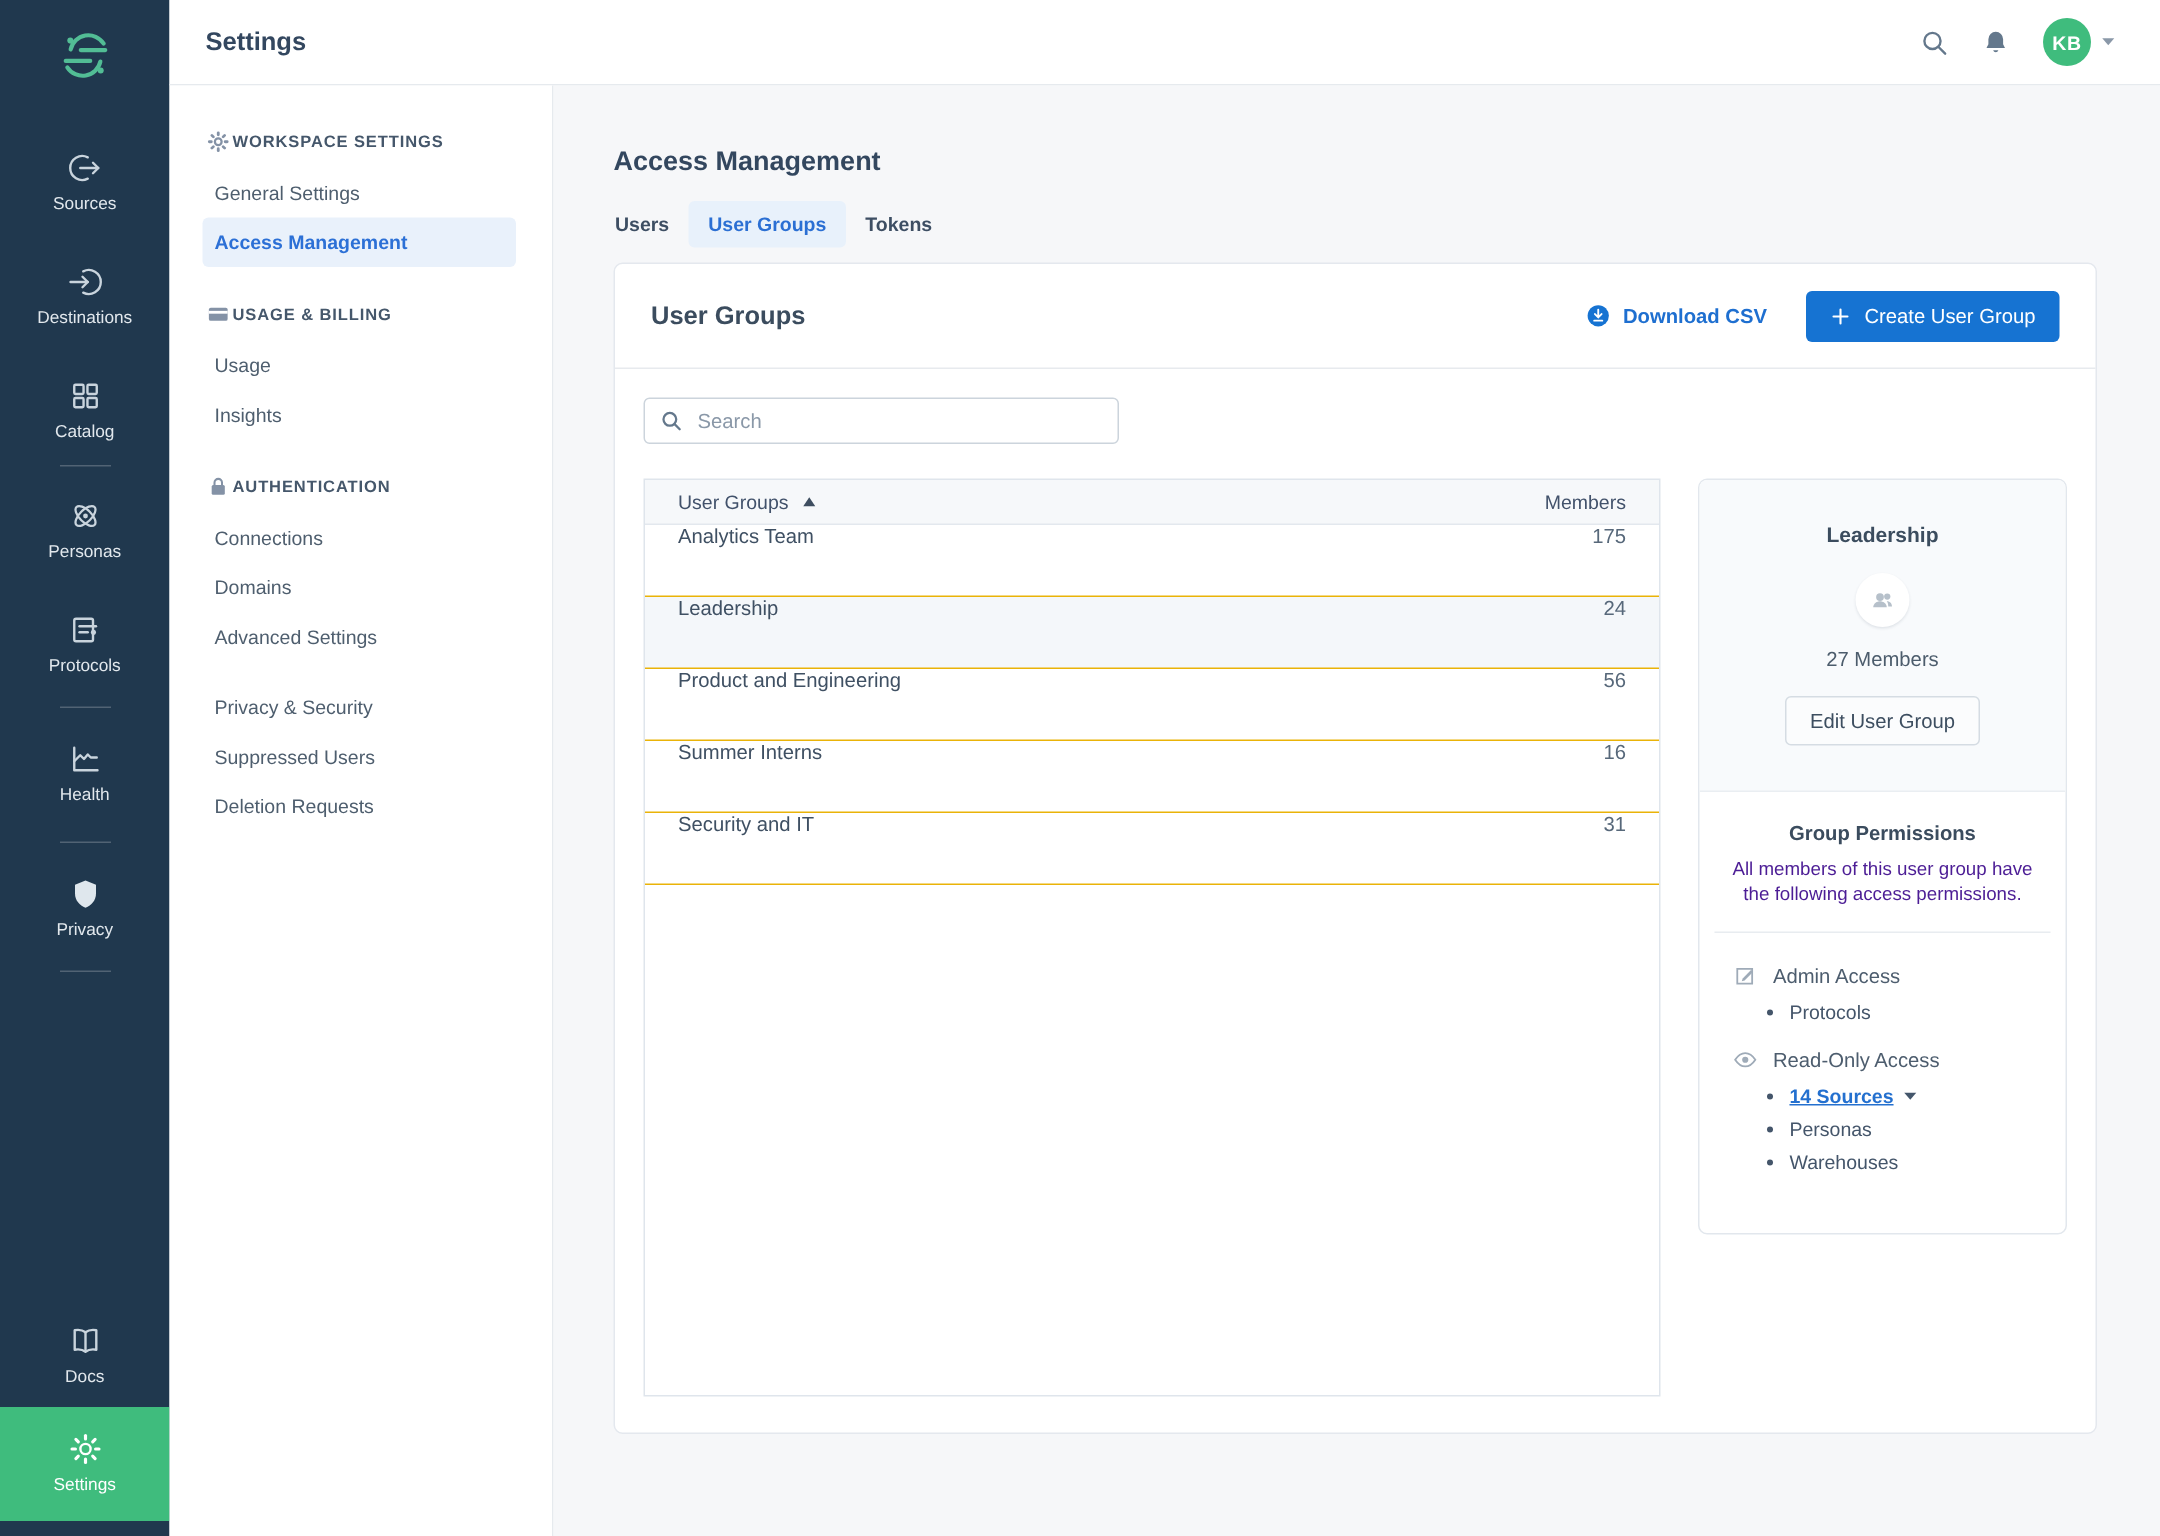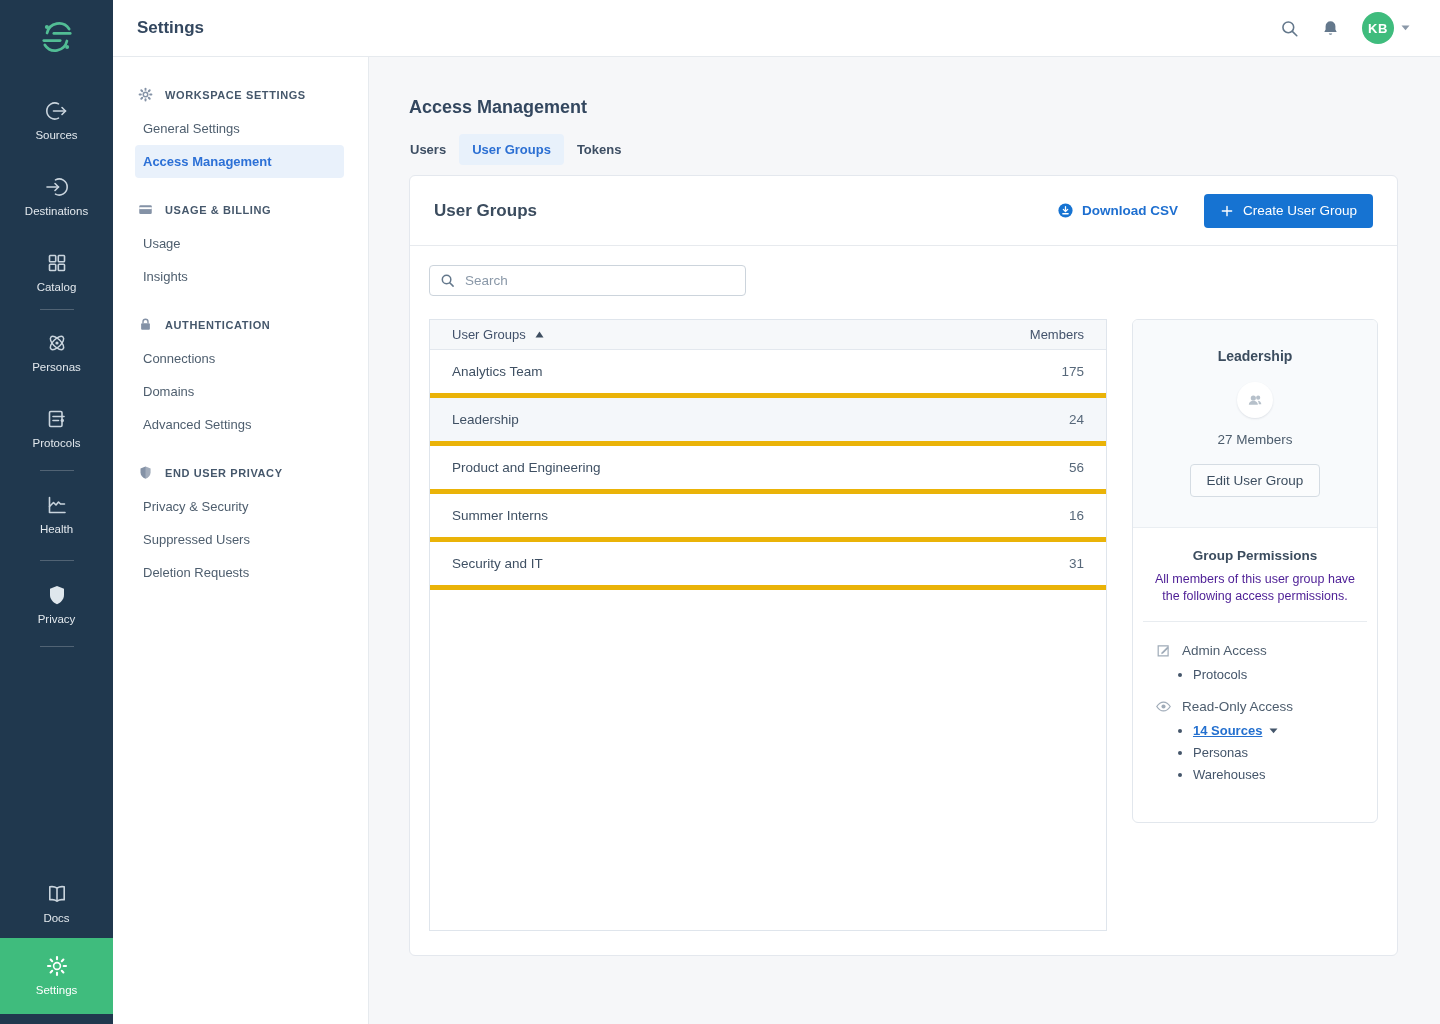--- a/index.html
+++ b/index.html
@@ -26,21 +26,21 @@
   .topbar-right { margin-left:auto; display:flex; align-items:center; gap:22px; }
   .topbar-icon { width:19px; height:19px; color:#64788c; cursor:pointer; display:block; }
   .avatar-wrap { display:flex; align-items:center; gap:7px; cursor:pointer; }
   .avatar { width:32px; height:32px; border-radius:50%; background:#3fbc7d; color:#fff; font-size:13px; font-weight:bold; display:flex; align-items:center; justify-content:center; letter-spacing:.5px; }
 
   .below { flex:1; display:flex; min-height:0; }
 
   
   .snav { width:256px; flex-shrink:0; background:#ffffff; border-right:1px solid #e6eaee; padding-top:20px; }
   .snav-section { margin-bottom:14px; }
-  .snav-header { display:flex; align-items:center; gap:12px; padding:10px 24px 10px 25px; }
+  .snav-header { display:flex; align-items:center; gap:2px; padding:10px 24px 10px 25px; }
   .snav-header-icon { width:15px; height:15px; color:#8492a6; flex-shrink:0; display:block; }
   .snav-header-label { font-size:11px; font-weight:bold; letter-spacing:.6px; color:#45576b; text-transform:uppercase; }
   .snav-item { margin:0 24px 0 22px; padding:9px 8px; border-radius:4px; font-size:13px; color:#4e5e6e; cursor:pointer; }
   .snav-item.active { background:#e9f1fb; color:#2c70d6; font-weight:bold; }
 
   
   .main { flex:1; background:#f6f7f9; padding:40px 42px 0 40px; min-width:0; overflow:hidden; }
   .page-title { margin:0; font-size:18px; font-weight:bold; color:#33475f; }
   .tabs { display:flex; margin:16px 0 10px -12px; }
   .tab { padding:8px 13px; font-size:13px; font-weight:bold; color:#3d4e63; border-radius:4px; cursor:pointer; }
@@ -59,21 +59,21 @@
   .search-input { border:none; outline:none; flex:1; font-size:13.5px; color:#33475f; font-family:"Liberation Sans",sans-serif; background:transparent; }
   .search-input::placeholder { color:#8a98a8; }
 
   .body-cols { display:flex; gap:25px; align-items:flex-start; }
 
   
   .table-wrap { width:689px; border:1px solid #dfe5ec; background:#fff; height:612px; }
   .thead { height:30px; background:#f6f8fa; border-bottom:1px solid #e3e8ee; display:flex; align-items:center; padding:0 22px; }
   .th-group { font-size:13px; color:#42526b; display:flex; align-items:center; gap:9px; cursor:pointer; }
   .th-members { margin-left:auto; font-size:13px; color:#42526b; }
-  .trow { height:48px; display:flex; align-items:center; padding:0 22px; border-bottom:5px solid #eab308; cursor:pointer; }
+  .trow { height:48px; display:flex; align-items:flex-start; padding:0 22px; border-bottom:1px solid #eab308; cursor:pointer; }
   .trow.selected { background:#f4f7fa; }
   .td-name { font-size:13.5px; color:#3f5063; }
   .td-members { margin-left:auto; font-size:13.5px; color:#57687a; }
 
   
   .panel { width:250px; border:1px solid #e2e7ed; border-radius:6px; background:#fff; overflow:hidden; }
   .panel-top { background:#f8fafc; border-bottom:1px solid #eaeef2; padding:28px 16px 30px; display:flex; flex-direction:column; align-items:center; }
   .panel-group-name { font-size:14px; font-weight:bold; color:#3b4c5e; }
   .panel-avatar { width:36px; height:36px; border-radius:50%; background:#ffffff; box-shadow:0 1px 2px rgba(40,60,80,.12); margin:18px 0 14px; display:flex; align-items:center; justify-content:center; }
   .panel-members { font-size:13.5px; color:#4c5c6c; }
@@ -272,27 +272,20 @@
               <path d="M8 10 V7.6 a4 4 0 0 1 8 0 V10" fill="none" stroke="currentColor" stroke-width="2.2"></path>
             </svg>
             <span class="snav-header-label">AUTHENTICATION</span>
           </div>
           <div class="snav-item">Connections</div>
           <div class="snav-item">Domains</div>
           <div class="snav-item">Advanced Settings</div>
         </div>
 
         <div class="snav-section">
-          <div class="snav-header">
-            <svg class="snav-header-icon" viewBox="0 0 24 24">
-              <path d="M12 2.5 L20 5.5 V11.5 C20 16.6 16.8 20.2 12 22 C7.2 20.2 4 16.6 4 11.5 V5.5 Z" fill="currentColor"></path>
-              <path d="M12 2.5 L12 22 C16.8 20.2 20 16.6 20 11.5 V5.5 Z" fill="#ffffff" opacity="0.25"></path>
-            </svg>
-            <span class="snav-header-label">END USER PRIVACY</span>
-          </div>
           <div class="snav-item">Privacy &amp; Security</div>
           <div class="snav-item">Suppressed Users</div>
           <div class="snav-item">Deletion Requests</div>
         </div>
       </aside>
 
       <main class="main">
         <h2 class="page-title">Access Management</h2>
 
         <div class="tabs">

